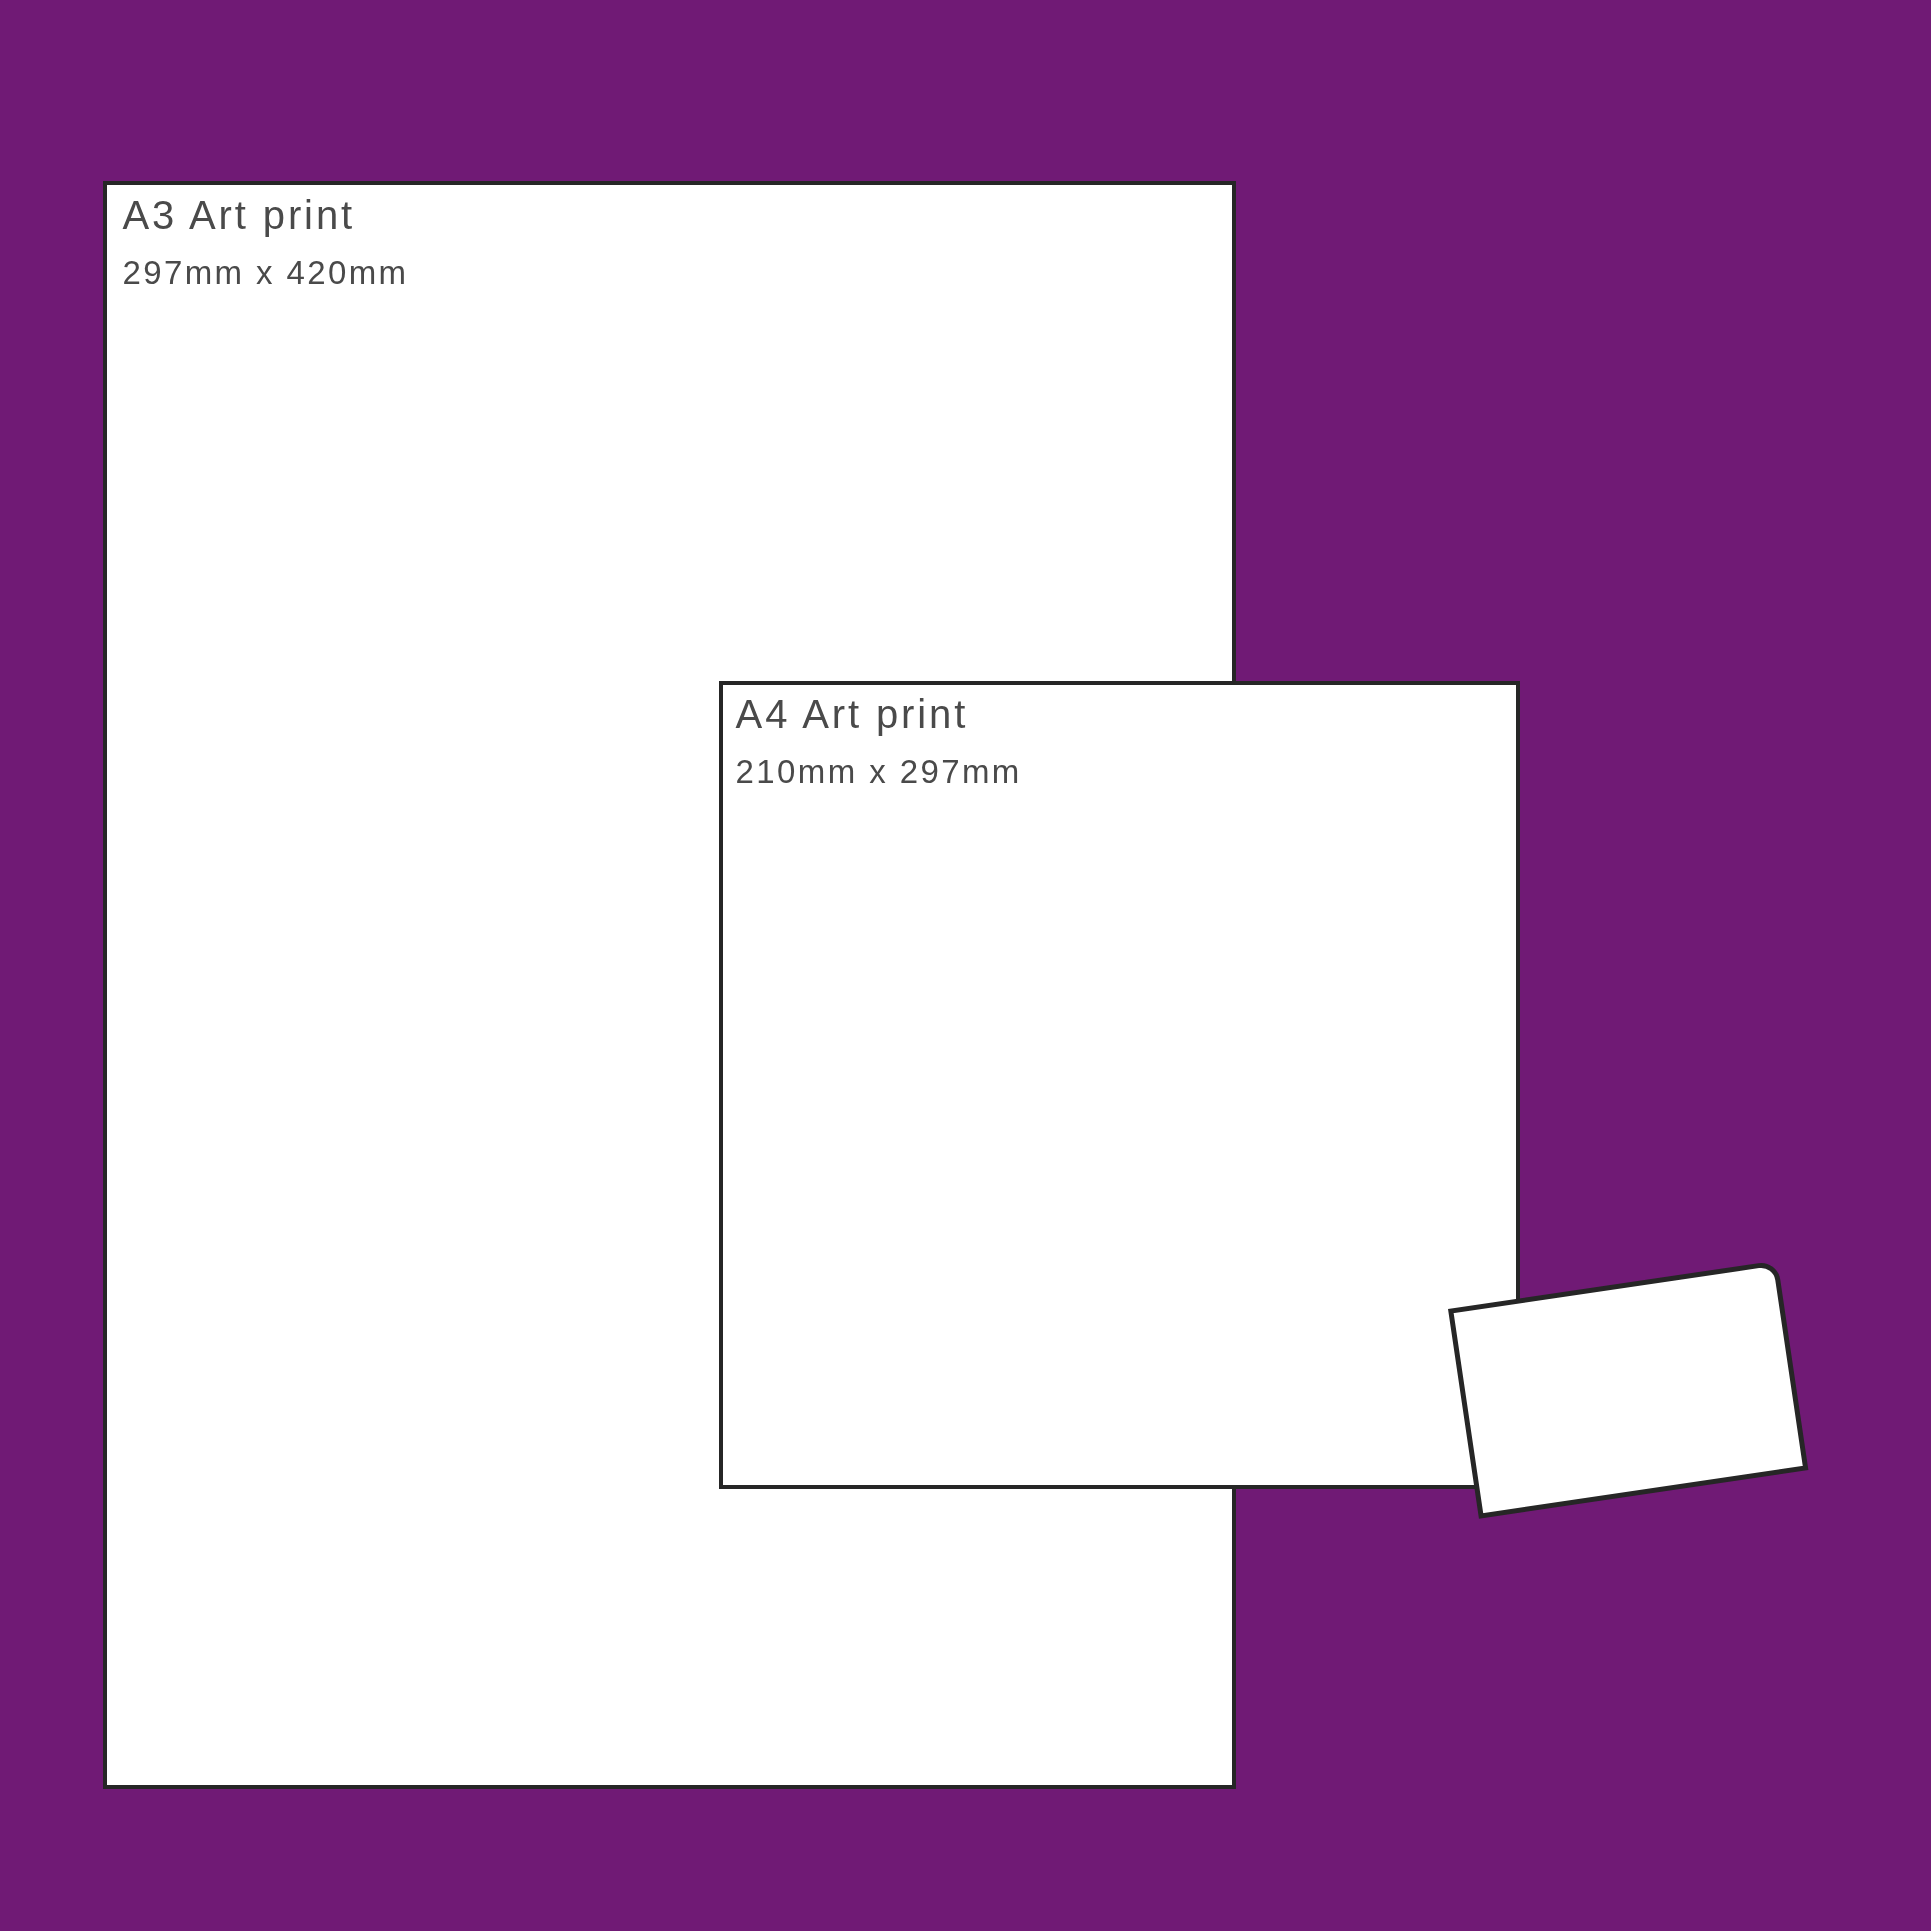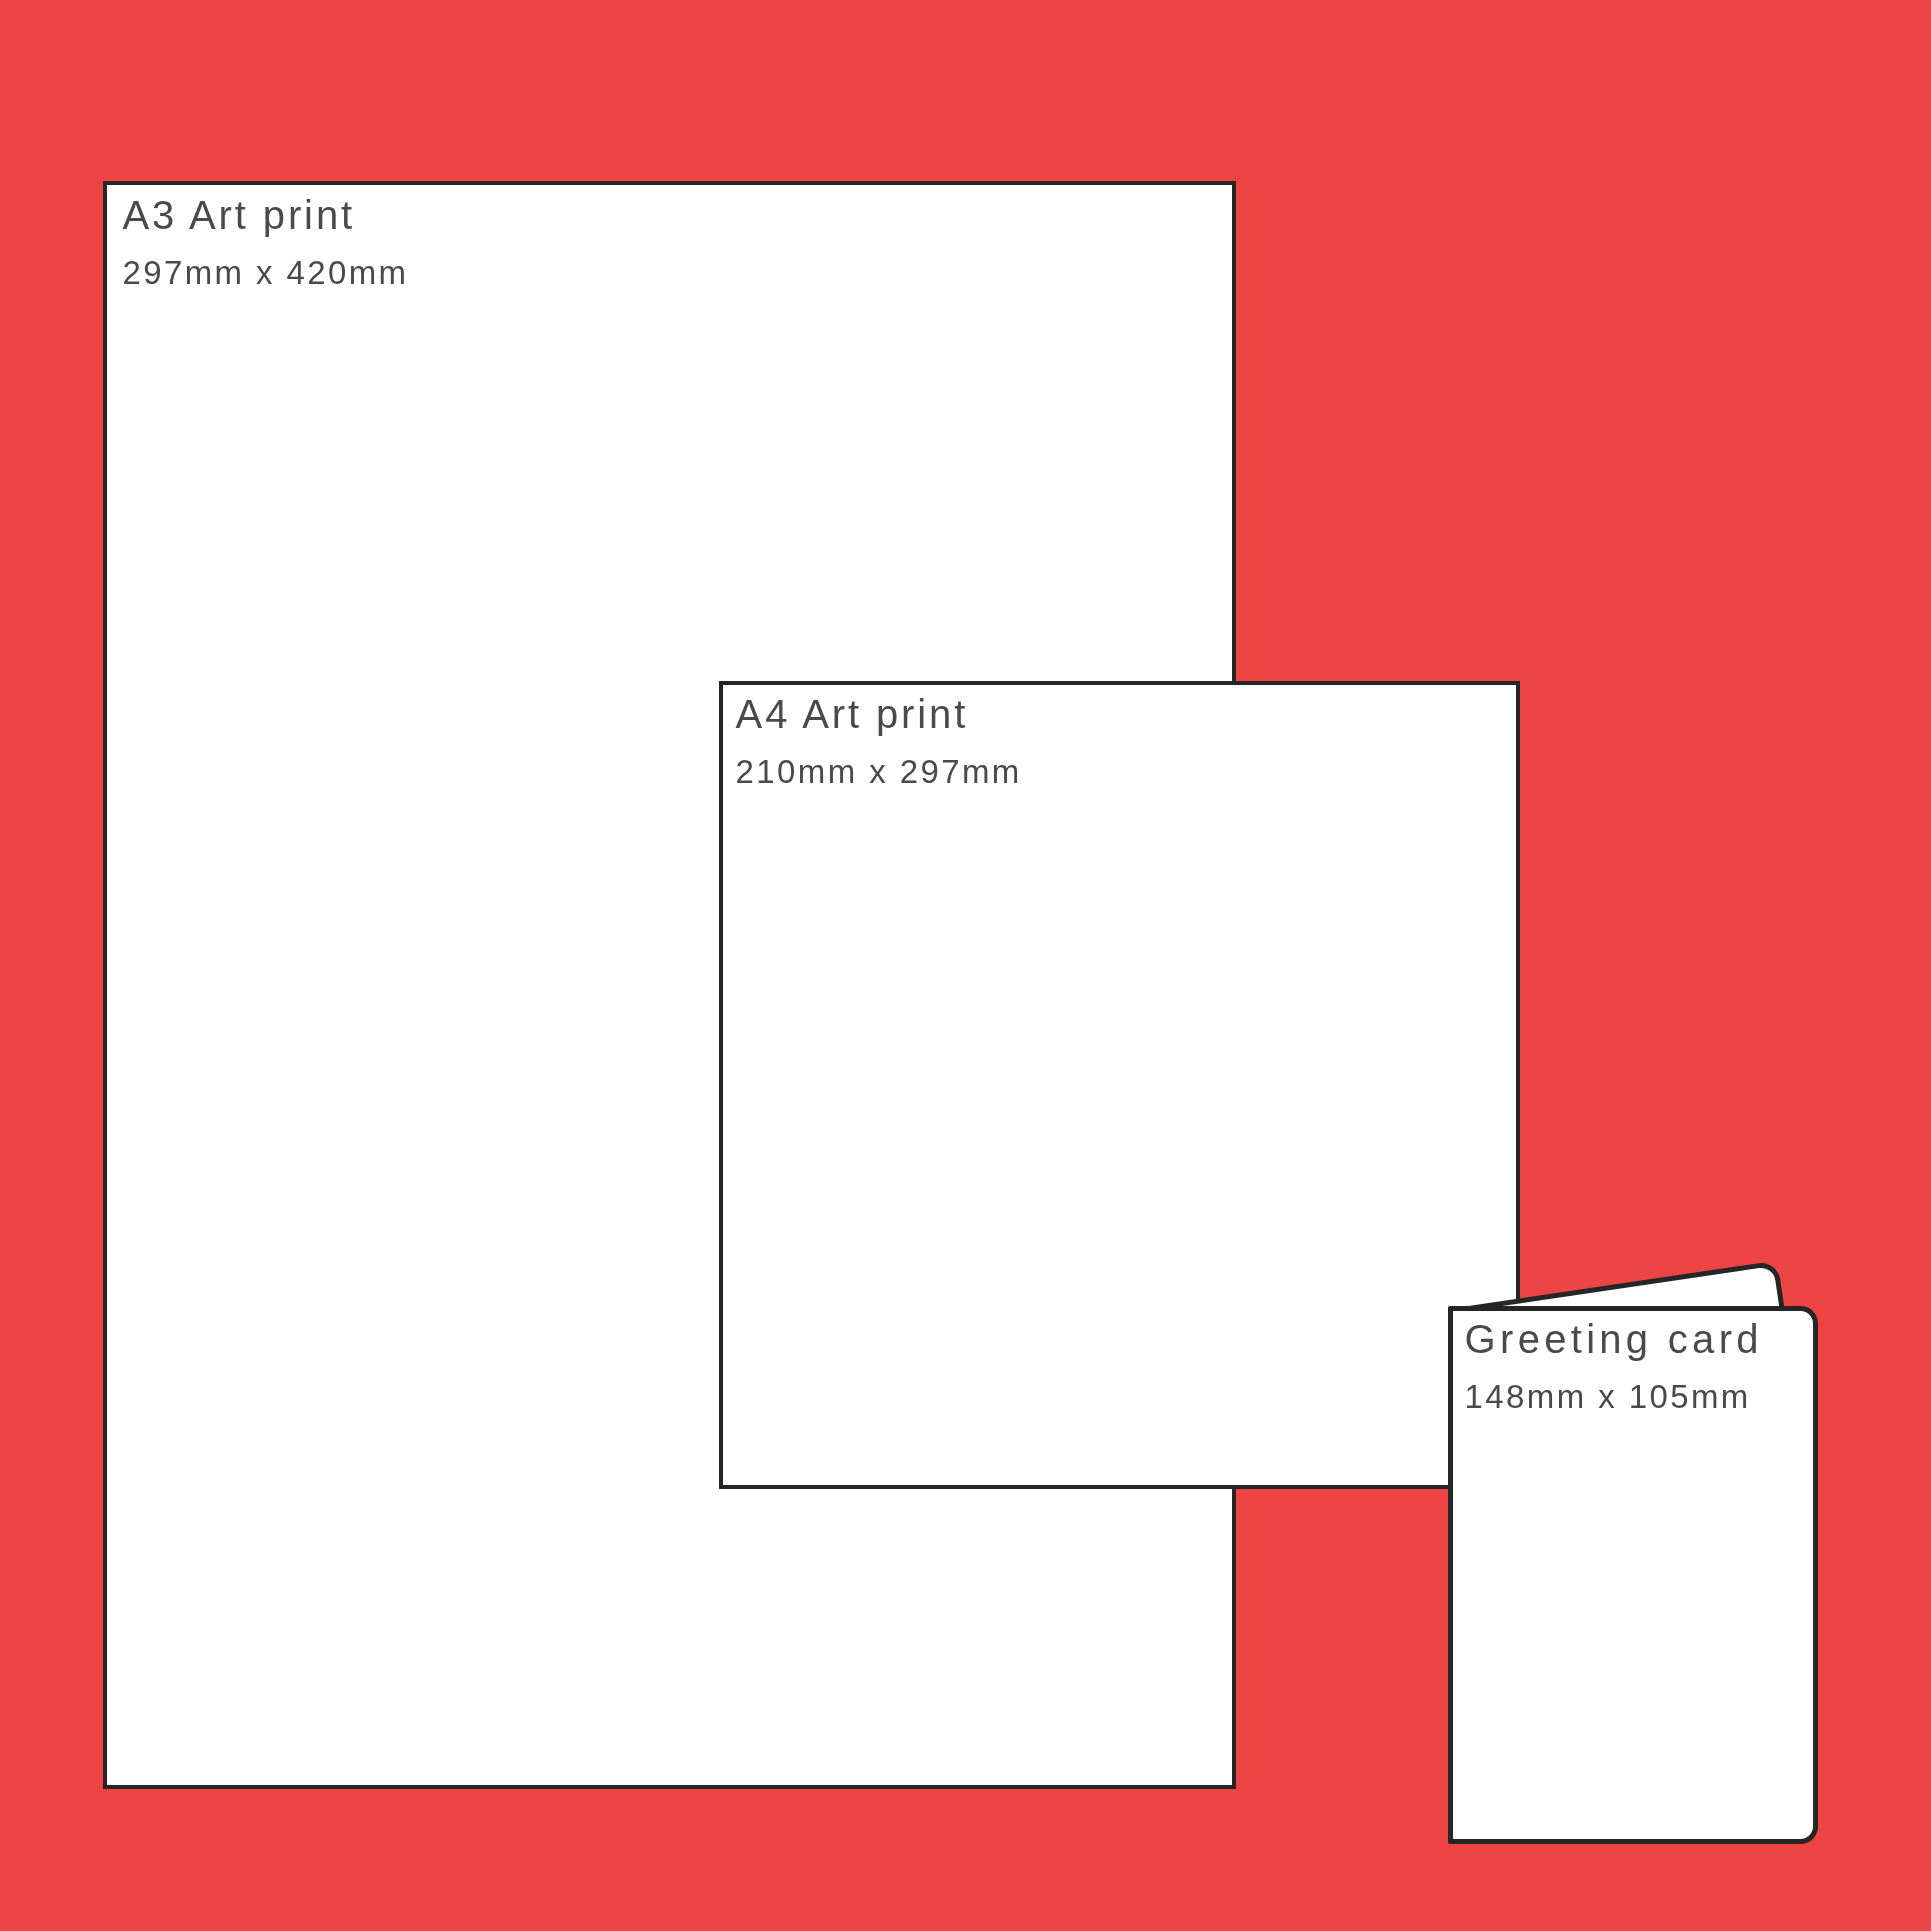--- a/index.html
+++ b/index.html
@@ -4,21 +4,21 @@
 <style>
   html, body {
     margin: 0;
     padding: 0;
     background: #ffffff;
   }
   #canvas {
     position: relative;
     width: 1931px;
     height: 1931px;
-    background: #ef4444;
+    background: #701a75;
     overflow: hidden;
     font-family: "Liberation Sans", sans-serif;
   }
   .sheet {
     position: absolute;
     box-sizing: border-box;
     background: #ffffff;
     border: 4.8px solid #262626;
   }
   #a3-sheet {
@@ -106,21 +106,15 @@
 
   <div id="a4-sheet" class="sheet">
     <div class="label">
       <div class="title">A4 Art print</div>
       <div class="dims">210mm x 297mm</div>
     </div>
   </div>
 
   <div id="card-back"></div>
 
-  <div id="card-front">
-    <div class="label">
-      <div class="title">Greeting card</div>
-      <div class="dims">148mm x 105mm</div>
-    </div>
-  </div>
 
 </div>
 
 
 </body></html>

